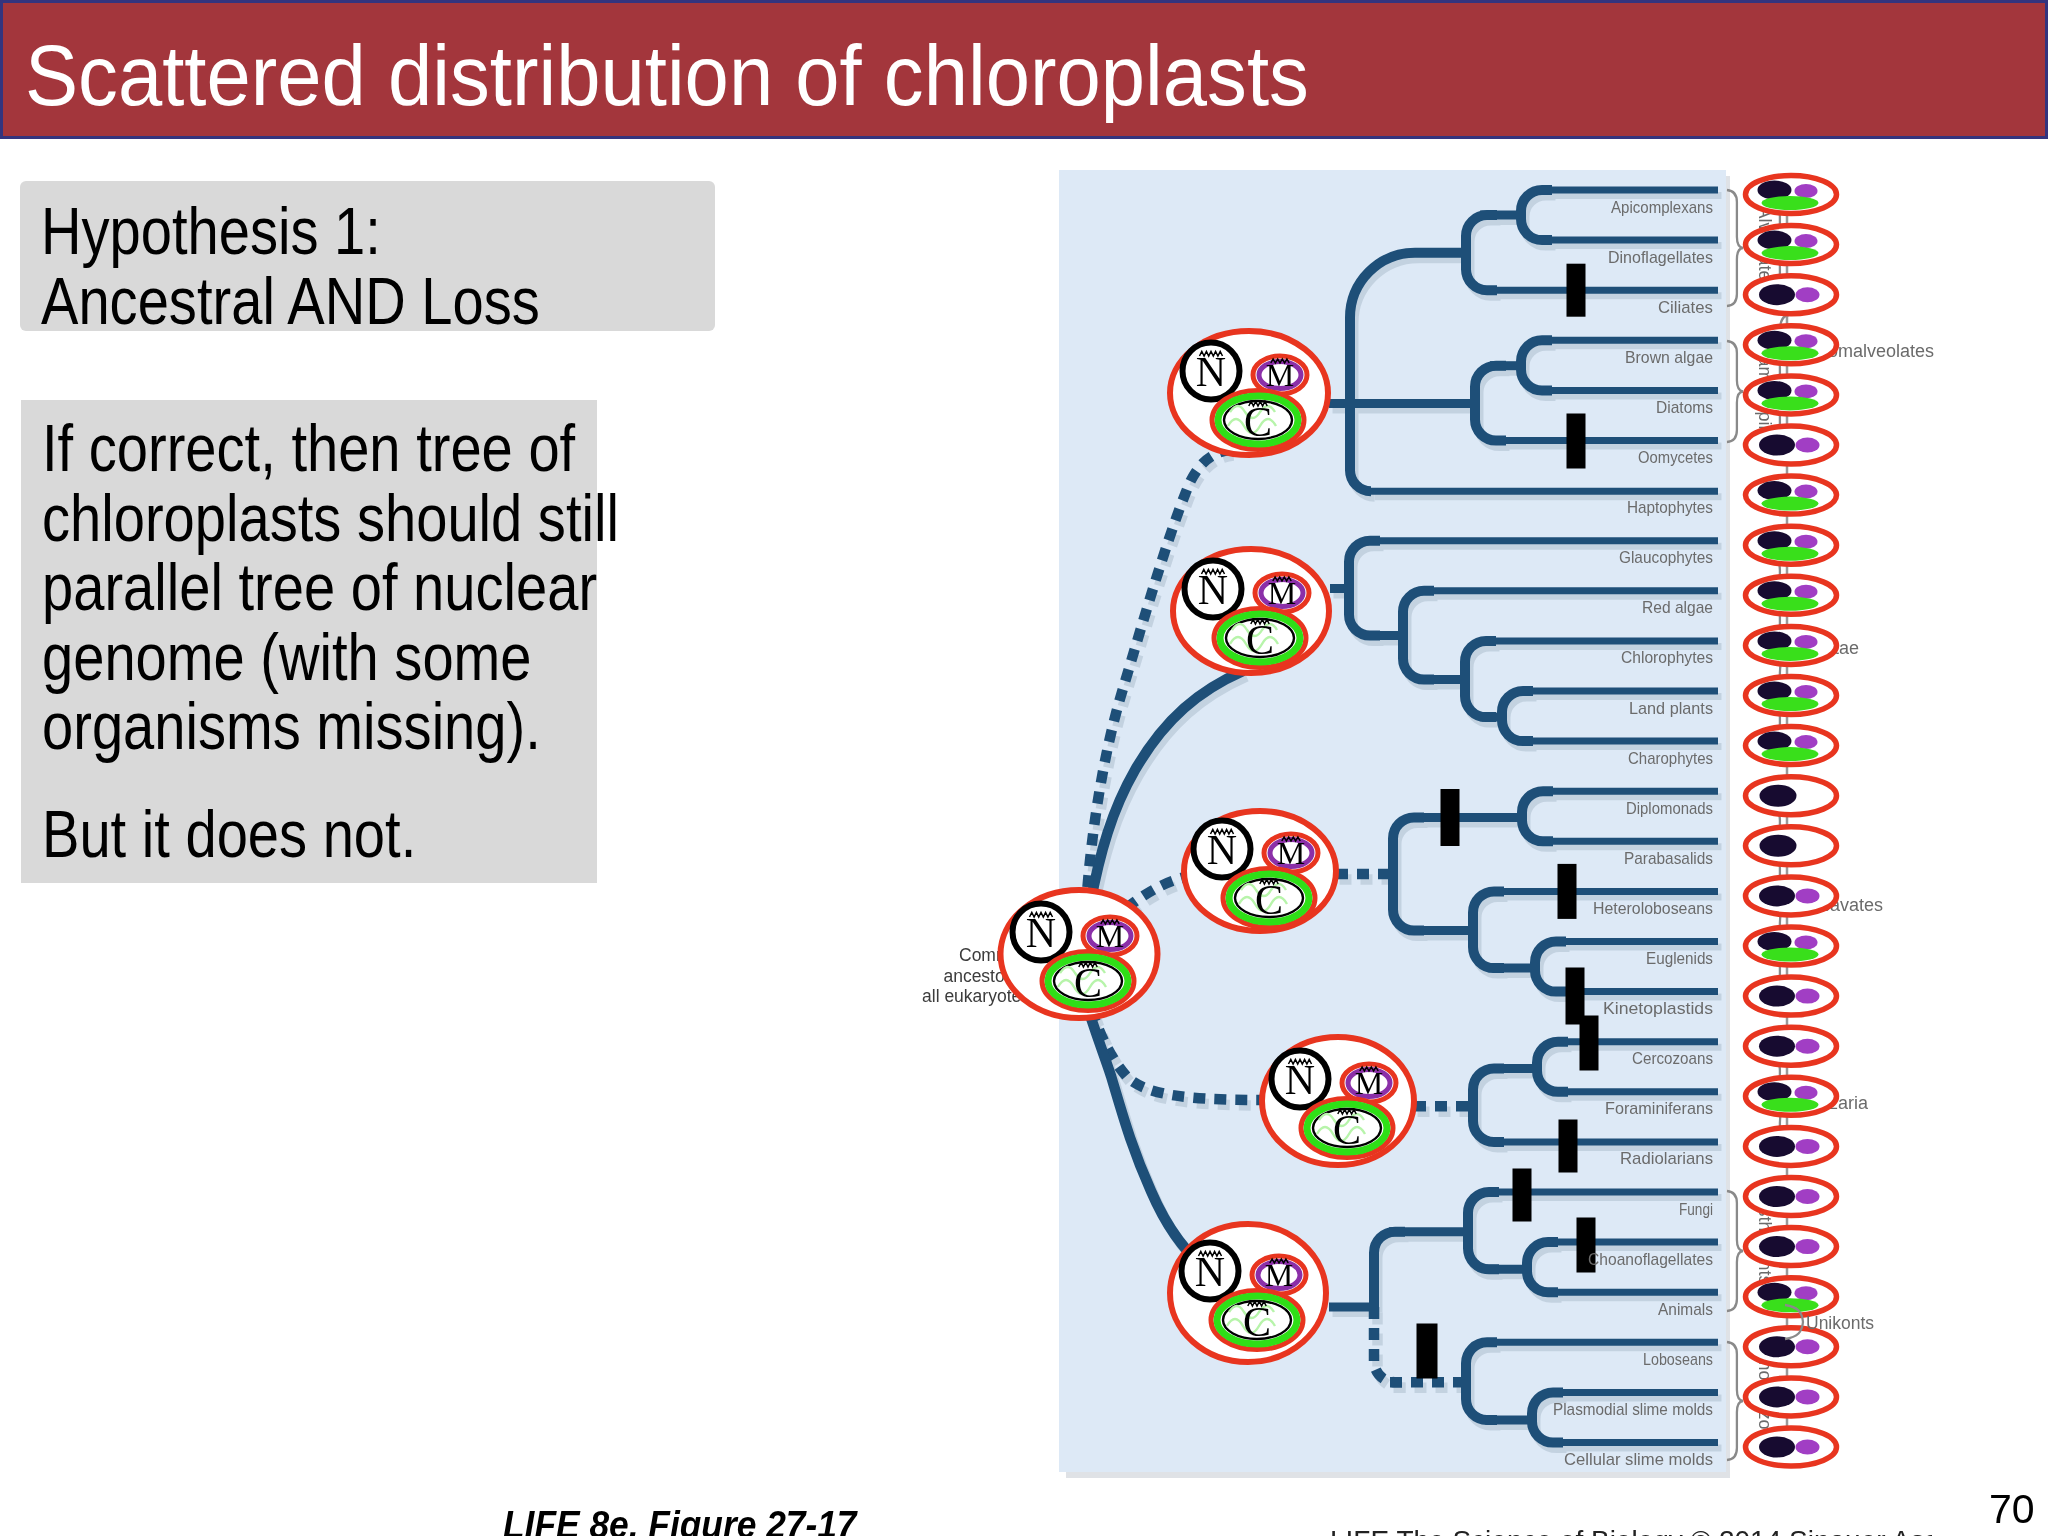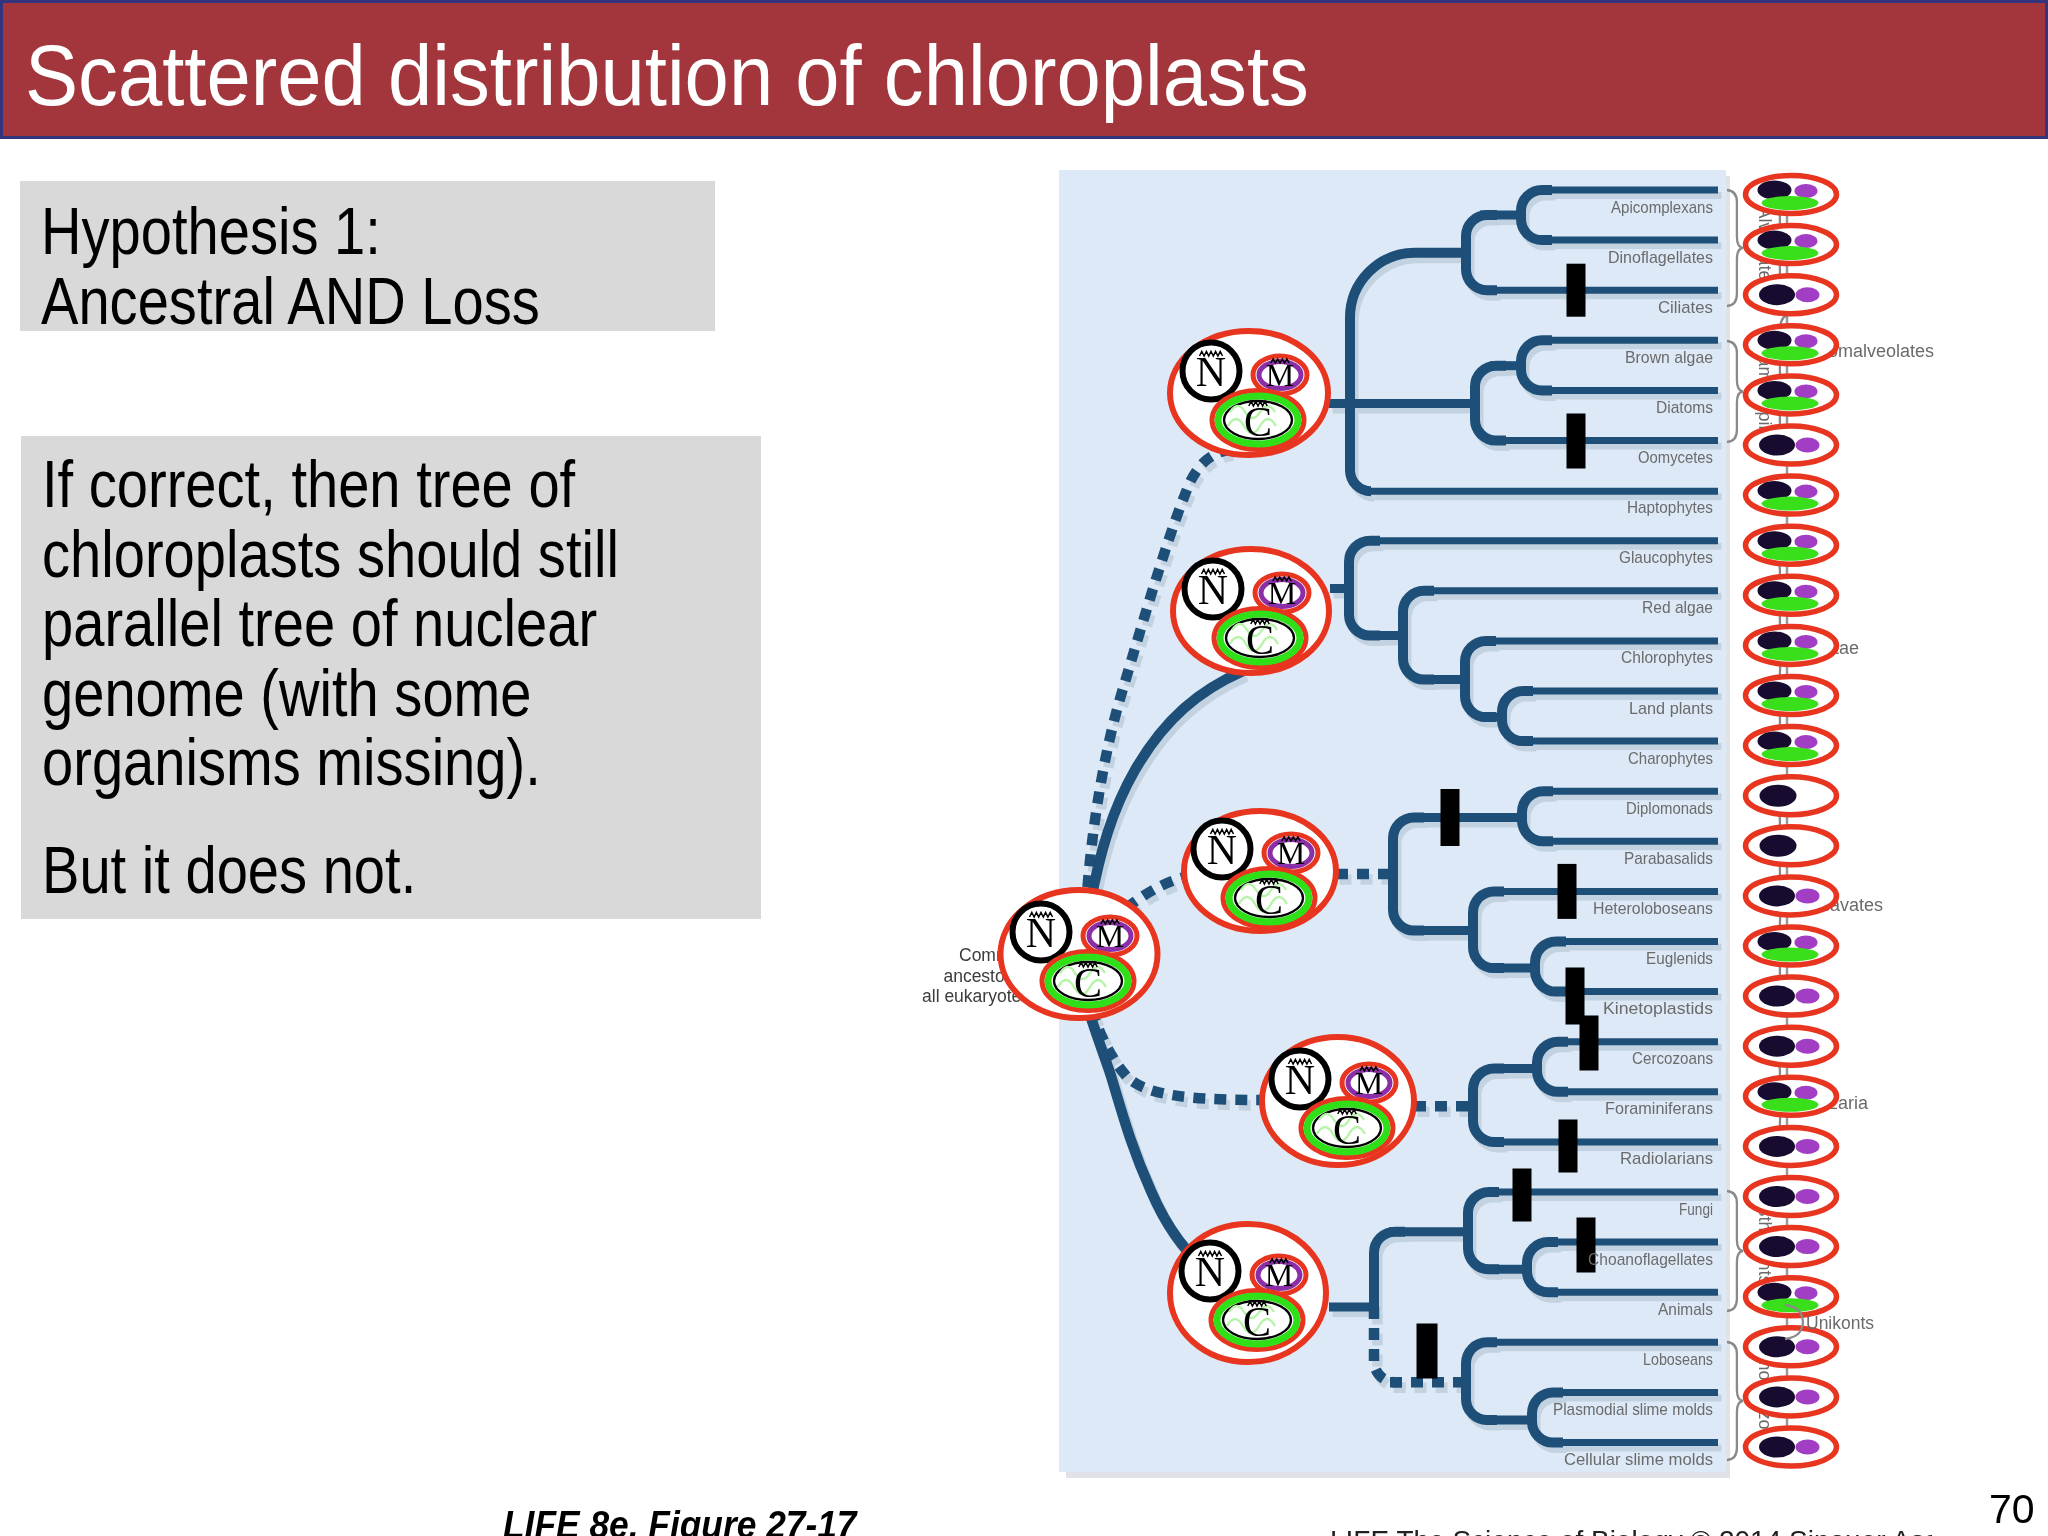--- a/index.html
+++ b/index.html
@@ -1,19 +1,19 @@
 <!DOCTYPE html>
 <html><head><meta charset="utf-8"><style>
 html,body{margin:0;padding:0;width:2048px;height:1536px;background:#fff;overflow:hidden;font-family:"Liberation Sans",sans-serif;}
 #page{position:relative;width:2048px;height:1536px;overflow:hidden;padding-left:17px;}
 #hdr{position:absolute;left:0;top:0;width:2048px;height:139px;background:#a3363c;border:3px solid #34347e;box-sizing:border-box;}
 #hdr span{position:absolute;left:22px;top:24px;font-size:85px;color:#fff;white-space:nowrap;display:inline-block;transform:scaleX(0.937);transform-origin:left top;}
 .gbox{position:absolute;background:#d9d9d9;color:#000;}
-#b1{left:20px;top:181px;width:695px;height:150px;}
-#b2{left:21px;top:400px;width:740px;height:483px;margin-top:36px;}
+#b1{left:20px;top:181px;width:695px;height:150px;border-radius:6px;}
+#b2{left:21px;top:400px;width:576px;height:483px;}
 .gtxt{position:absolute;left:21px;top:0;font-size:66px;line-height:69.5px;white-space:nowrap;transform:scaleX(0.85);transform-origin:left top;}
 #b1 .gtxt{top:16px;}
 #b2 .gtxt{top:14px;}
 #lifetxt{position:absolute;left:503px;top:1504px;font-size:38px;font-weight:bold;font-style:italic;color:#000;white-space:nowrap;transform:scaleX(0.93);transform-origin:left top;}
 #copytxt{position:absolute;left:1330px;top:1525px;font-size:28px;color:#222;white-space:nowrap;width:602px;overflow:hidden;}
 svg{position:absolute;left:0;top:0;}
 </style></head>
 <body>
 <div id="page">
 <div id="hdr">

